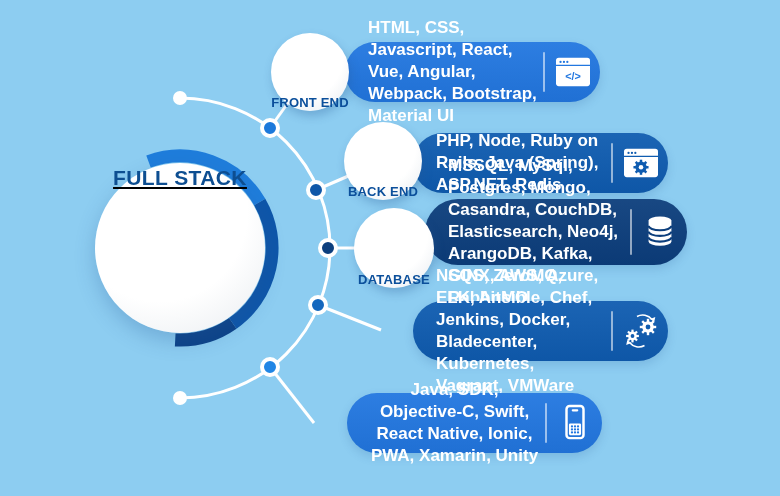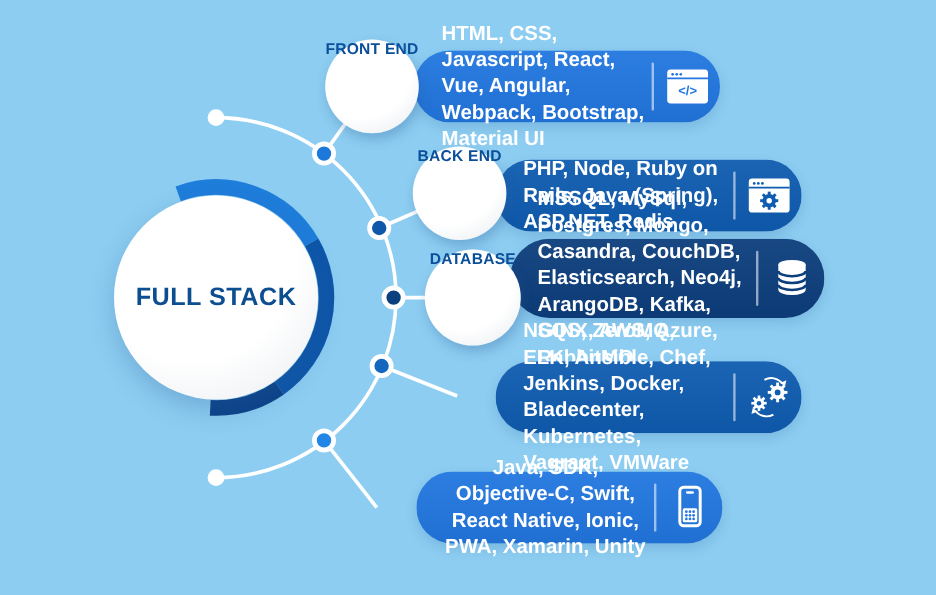--- a/index.html
+++ b/index.html
@@ -3,27 +3,27 @@
 <meta charset="utf-8">
 <style>
   html,body{margin:0;padding:0;}
   body{font-family:"Liberation Sans",sans-serif;}
   .canvas{position:relative;width:780px;height:496px;overflow:hidden;background:#8DCDF1;}
   .layer-svg{position:absolute;left:0;top:0;z-index:1;}
   
   .main-circle{position:absolute;left:95px;top:163px;width:170px;height:170px;border-radius:50%;
     background:radial-gradient(circle at 38% 30%, #ffffff 55%, #e7ebef 100%);
     box-shadow:0 8px 20px rgba(40,90,150,.28);
-    display:flex;flex-direction:row;align-items:center;justify-content:center;z-index:3;}
+    display:flex;flex-direction:column;align-items:center;justify-content:flex-start;z-index:3;text-decoration:underline;}
   .main-title{font-size:21px;font-weight:bold;letter-spacing:.4px;line-height:30px;text-align:center;}
   
   .node{position:absolute;width:78px;height:78px;border-radius:50%;
     background:radial-gradient(circle at 38% 30%, #ffffff 58%, #e4e9ee 100%);
     box-shadow:2px 5px 10px rgba(40,90,150,.30);
-    display:flex;align-items:flex-start;justify-content:center;z-index:4;}
+    display:flex;align-items:flex-end;justify-content:center;z-index:4;}
   .node span{font-size:13px;font-weight:bold;letter-spacing:.2px;white-space:nowrap;text-align:center;line-height:1.2;}
   .node.wrap span{white-space:normal;max-width:58px;}
   .n1{left:271px;top:33px;}
   .n2{left:344px;top:122px;}
   .n3{left:354px;top:208px;width:80px;height:80px;}
   .n4{left:342px;top:291px;}
   .n5{left:275px;top:384px;}
   
   .pill{position:absolute;border-radius:33px;display:flex;align-items:center;z-index:2;
     background-image:linear-gradient(180deg, rgba(255,255,255,.05), rgba(0,0,20,.06));

